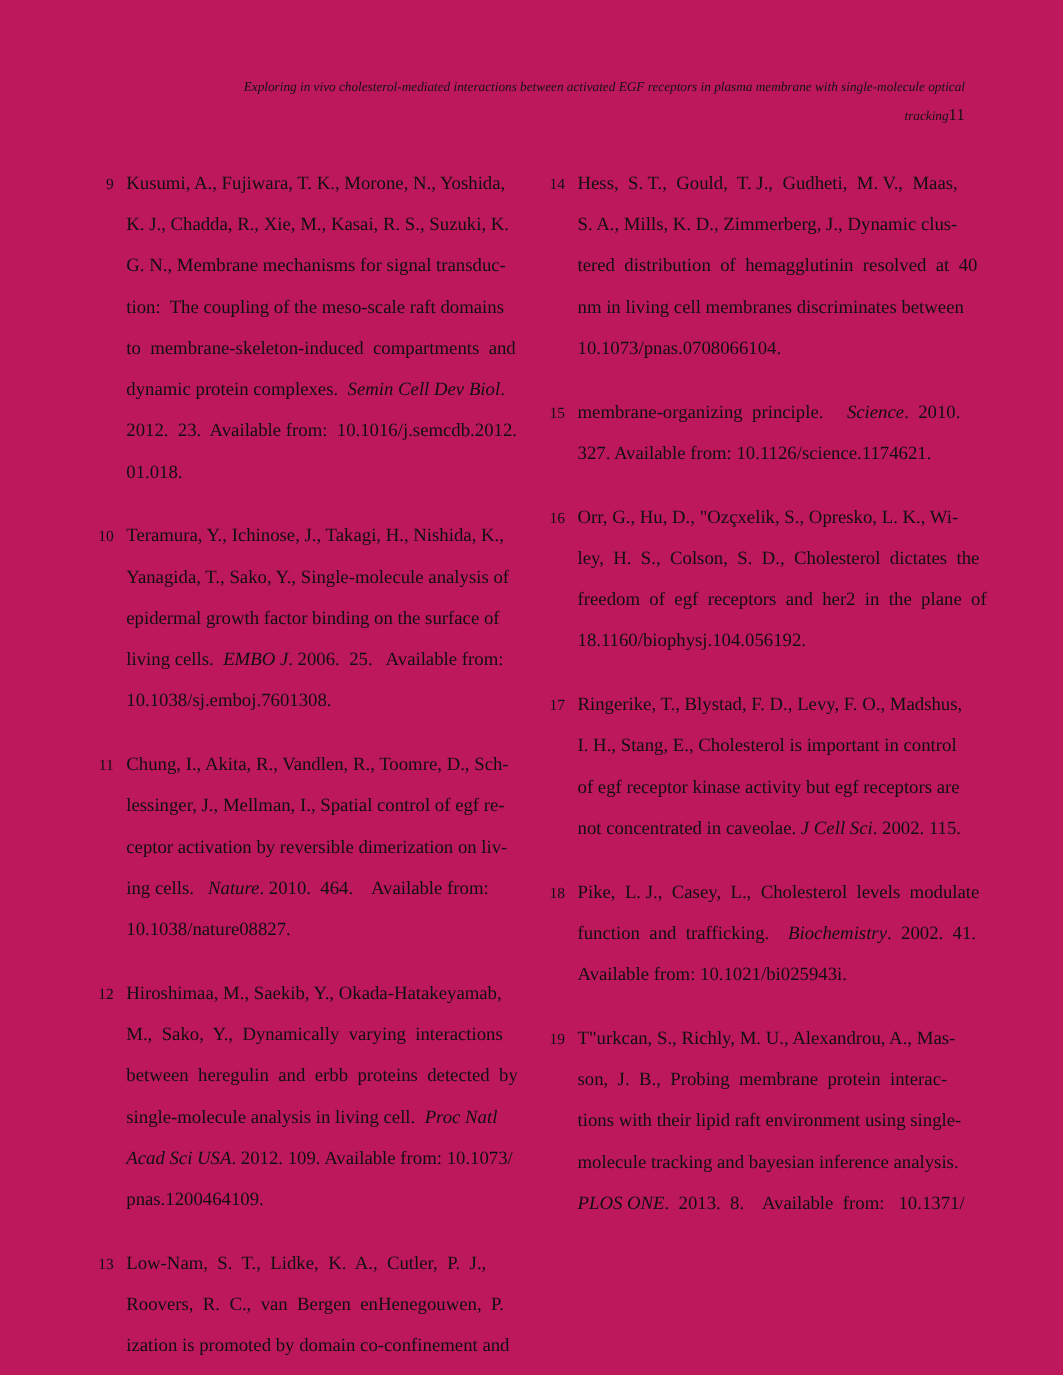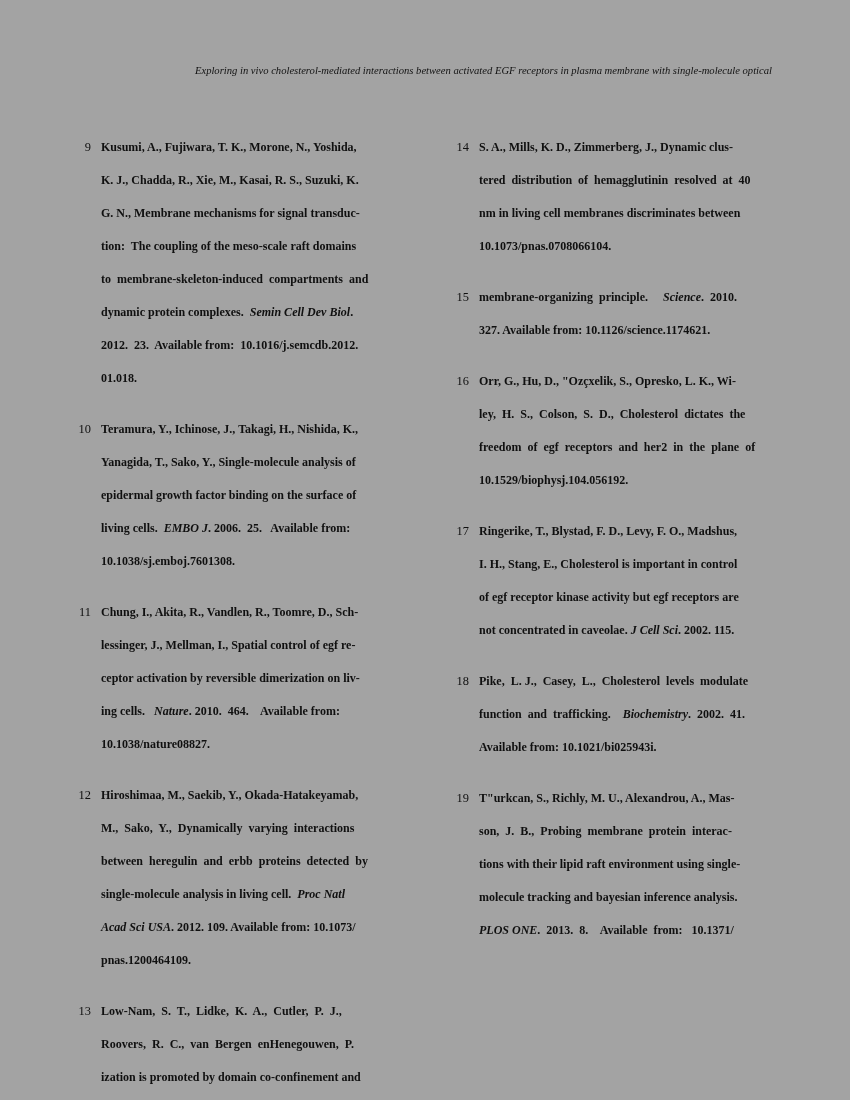--- a/index.html
+++ b/index.html
@@ -12,21 +12,21 @@
     height: 1100px;
     position: relative;
     font-family: "Liberation Serif", "DejaVu Serif", serif;
     color: #101010;
     overflow: hidden;
   }
 
   .page {
     position: absolute;
     inset: 0;
-    background: #a3a3a3;
+    background: #be185d;
   }
 
   
   .running-header {
     position: absolute;
     left: 78px;
     top: 60px;
     width: 694px;
     font-style: italic;
     font-size: 10.6px;
@@ -52,59 +52,59 @@
     width: 850px;
     height: 930px;
   }
   .column {
     position: absolute;
     top: 0;
     width: 345px;
     height: 930px;
   }
   .column-left  { left: 70px; }
-  .column-right { left: 448px; }
+  .column-right { left: 431px; }
 
   .reference {
     position: relative;
     margin-bottom: 18px;
     padding-left: 31px;
   }
   .reference:last-child { margin-bottom: 0; }
 
   .ref-number {
     position: absolute;
     left: 0;
     top: 0;
     width: 21px;
     text-align: right;
     font-size: 12.4px;
     line-height: 33px;
     color: #101010;
   }
 
   .ref-lines {
-    font-size: 12px;
+    font-size: 15px;
     line-height: 33px;
-    font-weight: bold;
   }
   .ref-line {
     display: block;
     white-space: pre;
     color: #101010;
   }
   .ref-line i { font-style: italic; }
 </style>
 </head>
 <body>
 
 <div class="page">
 
   <div class="running-header">
     <span class="hdr-line">Exploring in vivo cholesterol-mediated interactions between activated EGF receptors in plasma membrane with single-molecule optical</span>
+    <span class="hdr-line"><span>tracking</span><span class="page-number">11</span></span>
   </div>
 
   <div class="columns">
     <div class="column column-left">
         <div class="reference">
           <span class="ref-number">9</span>
           <div class="ref-lines">
             <span class="ref-line">Kusumi, A., Fujiwara, T. K., Morone, N., Yoshida,</span>
             <span class="ref-line">K. J., Chadda, R., Xie, M., Kasai, R. S., Suzuki, K.</span>
             <span class="ref-line">G. N., Membrane mechanisms for signal transduc-</span>
@@ -152,40 +152,41 @@
             <span class="ref-line">Low-Nam,  S.  T.,  Lidke,  K.  A.,  Cutler,  P.  J.,</span>
             <span class="ref-line">Roovers,  R.  C.,  van  Bergen  enHenegouwen,  P.</span>
             <span class="ref-line">ization is promoted by domain co-confinement and</span>
           </div>
         </div>
       </div>
     <div class="column column-right">
         <div class="reference">
           <span class="ref-number">14</span>
           <div class="ref-lines">
+            <span class="ref-line">Hess,  S. T.,  Gould,  T. J.,  Gudheti,  M. V.,  Maas,</span>
             <span class="ref-line">S. A., Mills, K. D., Zimmerberg, J., Dynamic clus-</span>
             <span class="ref-line">tered  distribution  of  hemagglutinin  resolved  at  40</span>
             <span class="ref-line">nm in living cell membranes discriminates between</span>
             <span class="ref-line">10.1073/pnas.0708066104.</span>
           </div>
         </div>
         <div class="reference">
           <span class="ref-number">15</span>
           <div class="ref-lines">
             <span class="ref-line"><span>membrane-organizing  principle.     </span><i>Science</i><span>.  2010.</span></span>
             <span class="ref-line">327. Available from: 10.1126/science.1174621.</span>
           </div>
         </div>
         <div class="reference">
           <span class="ref-number">16</span>
           <div class="ref-lines">
             <span class="ref-line">Orr, G., Hu, D., "Ozçxelik, S., Opresko, L. K., Wi-</span>
             <span class="ref-line">ley,  H.  S.,  Colson,  S.  D.,  Cholesterol  dictates  the</span>
             <span class="ref-line">freedom  of  egf  receptors  and  her2  in  the  plane  of</span>
-            <span class="ref-line">10.1529/biophysj.104.056192.</span>
+            <span class="ref-line">18.1160/biophysj.104.056192.</span>
           </div>
         </div>
         <div class="reference">
           <span class="ref-number">17</span>
           <div class="ref-lines">
             <span class="ref-line">Ringerike, T., Blystad, F. D., Levy, F. O., Madshus,</span>
             <span class="ref-line">I. H., Stang, E., Cholesterol is important in control</span>
             <span class="ref-line">of egf receptor kinase activity but egf receptors are</span>
             <span class="ref-line"><span>not concentrated in caveolae. </span><i>J Cell Sci</i><span>. 2002. 115.</span></span>
           </div>

